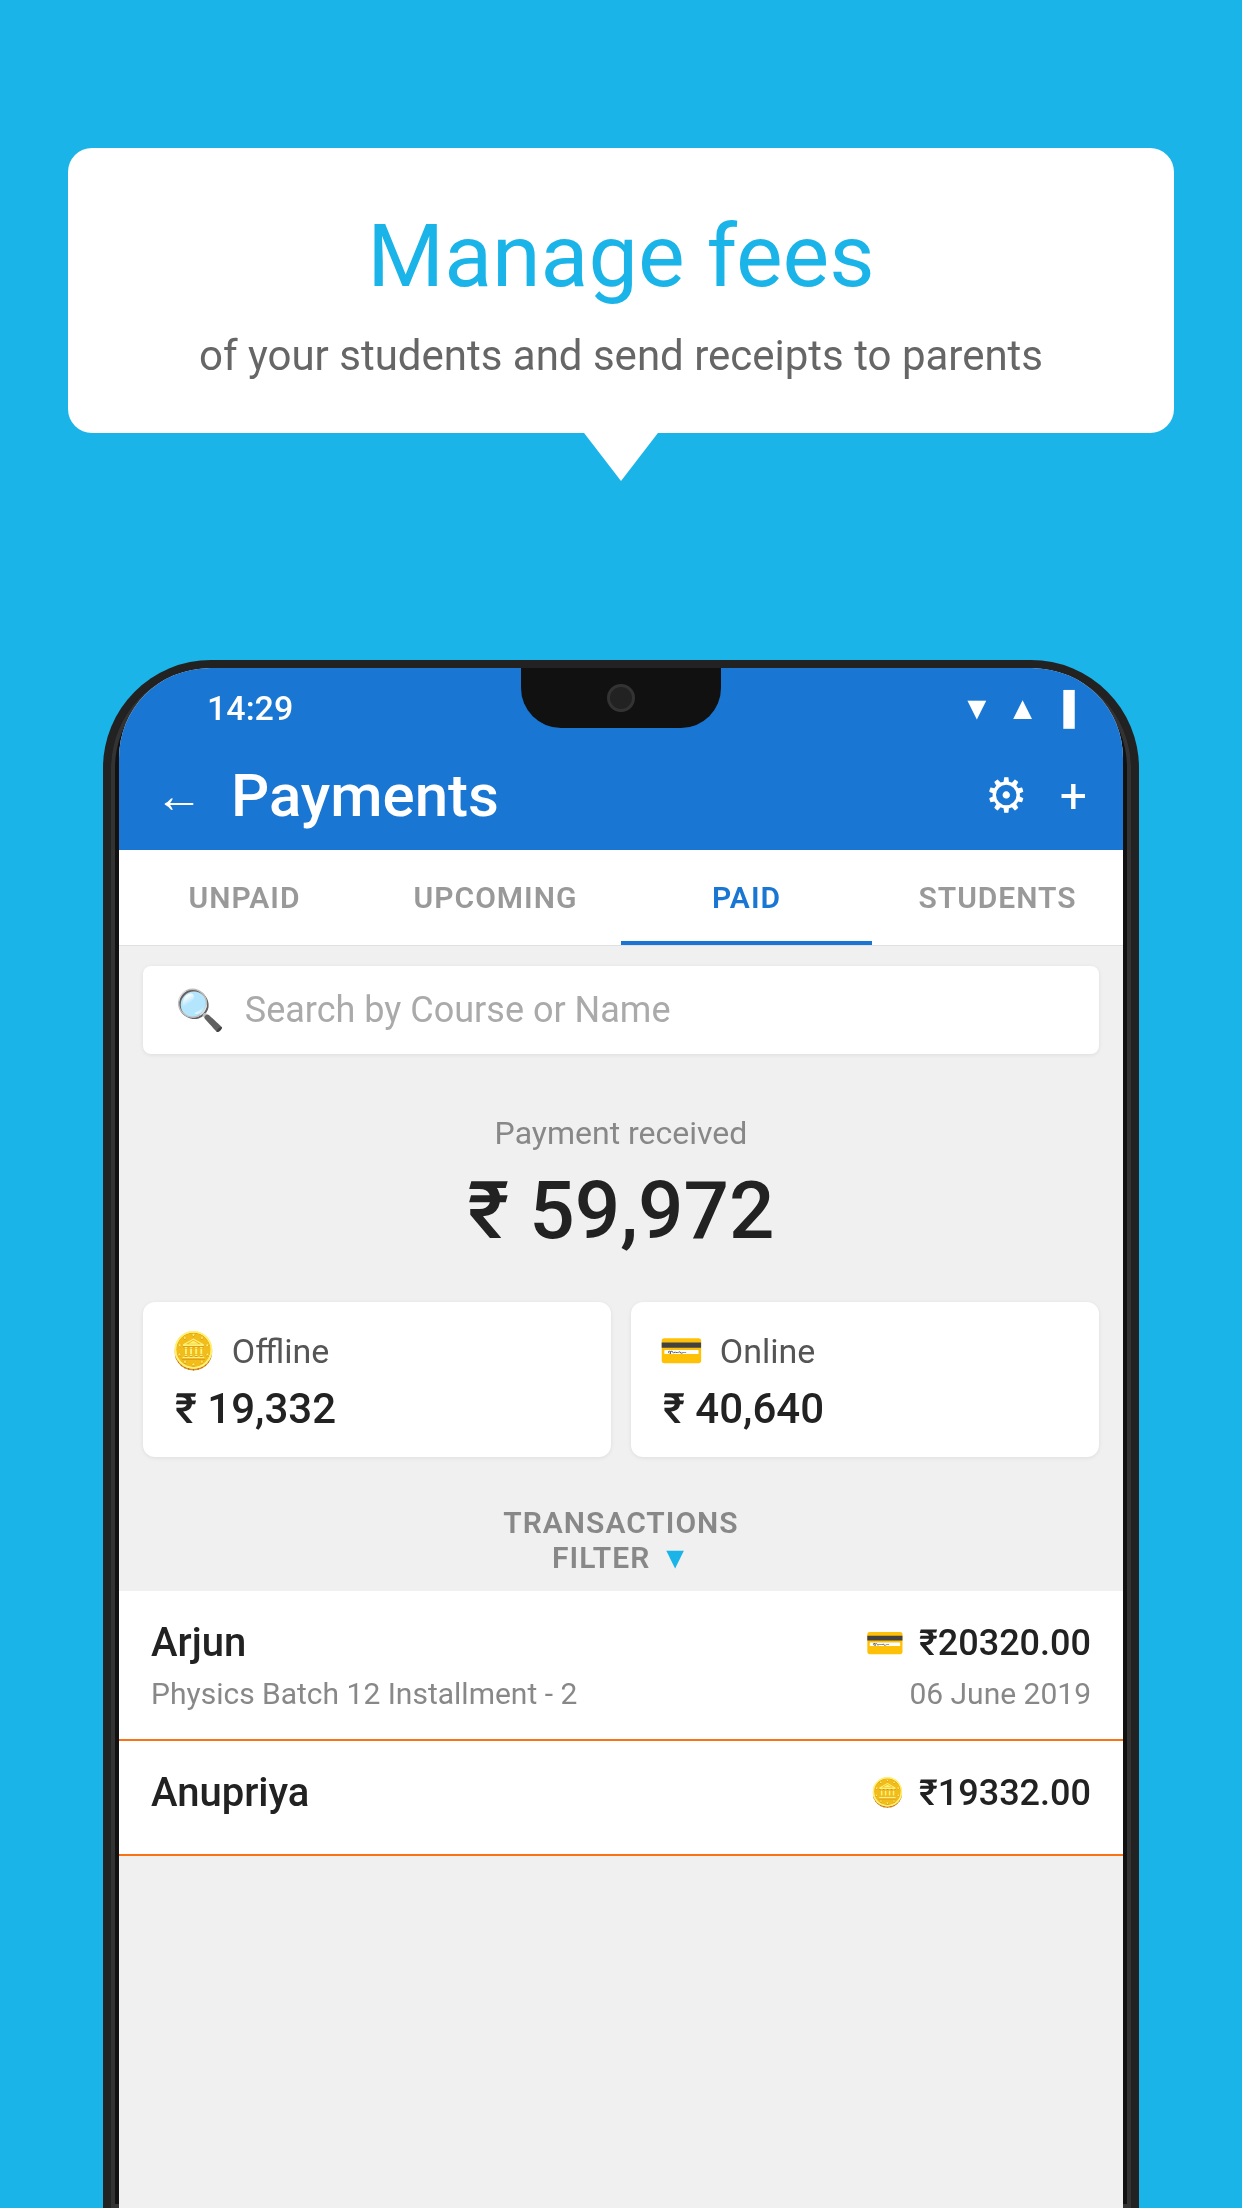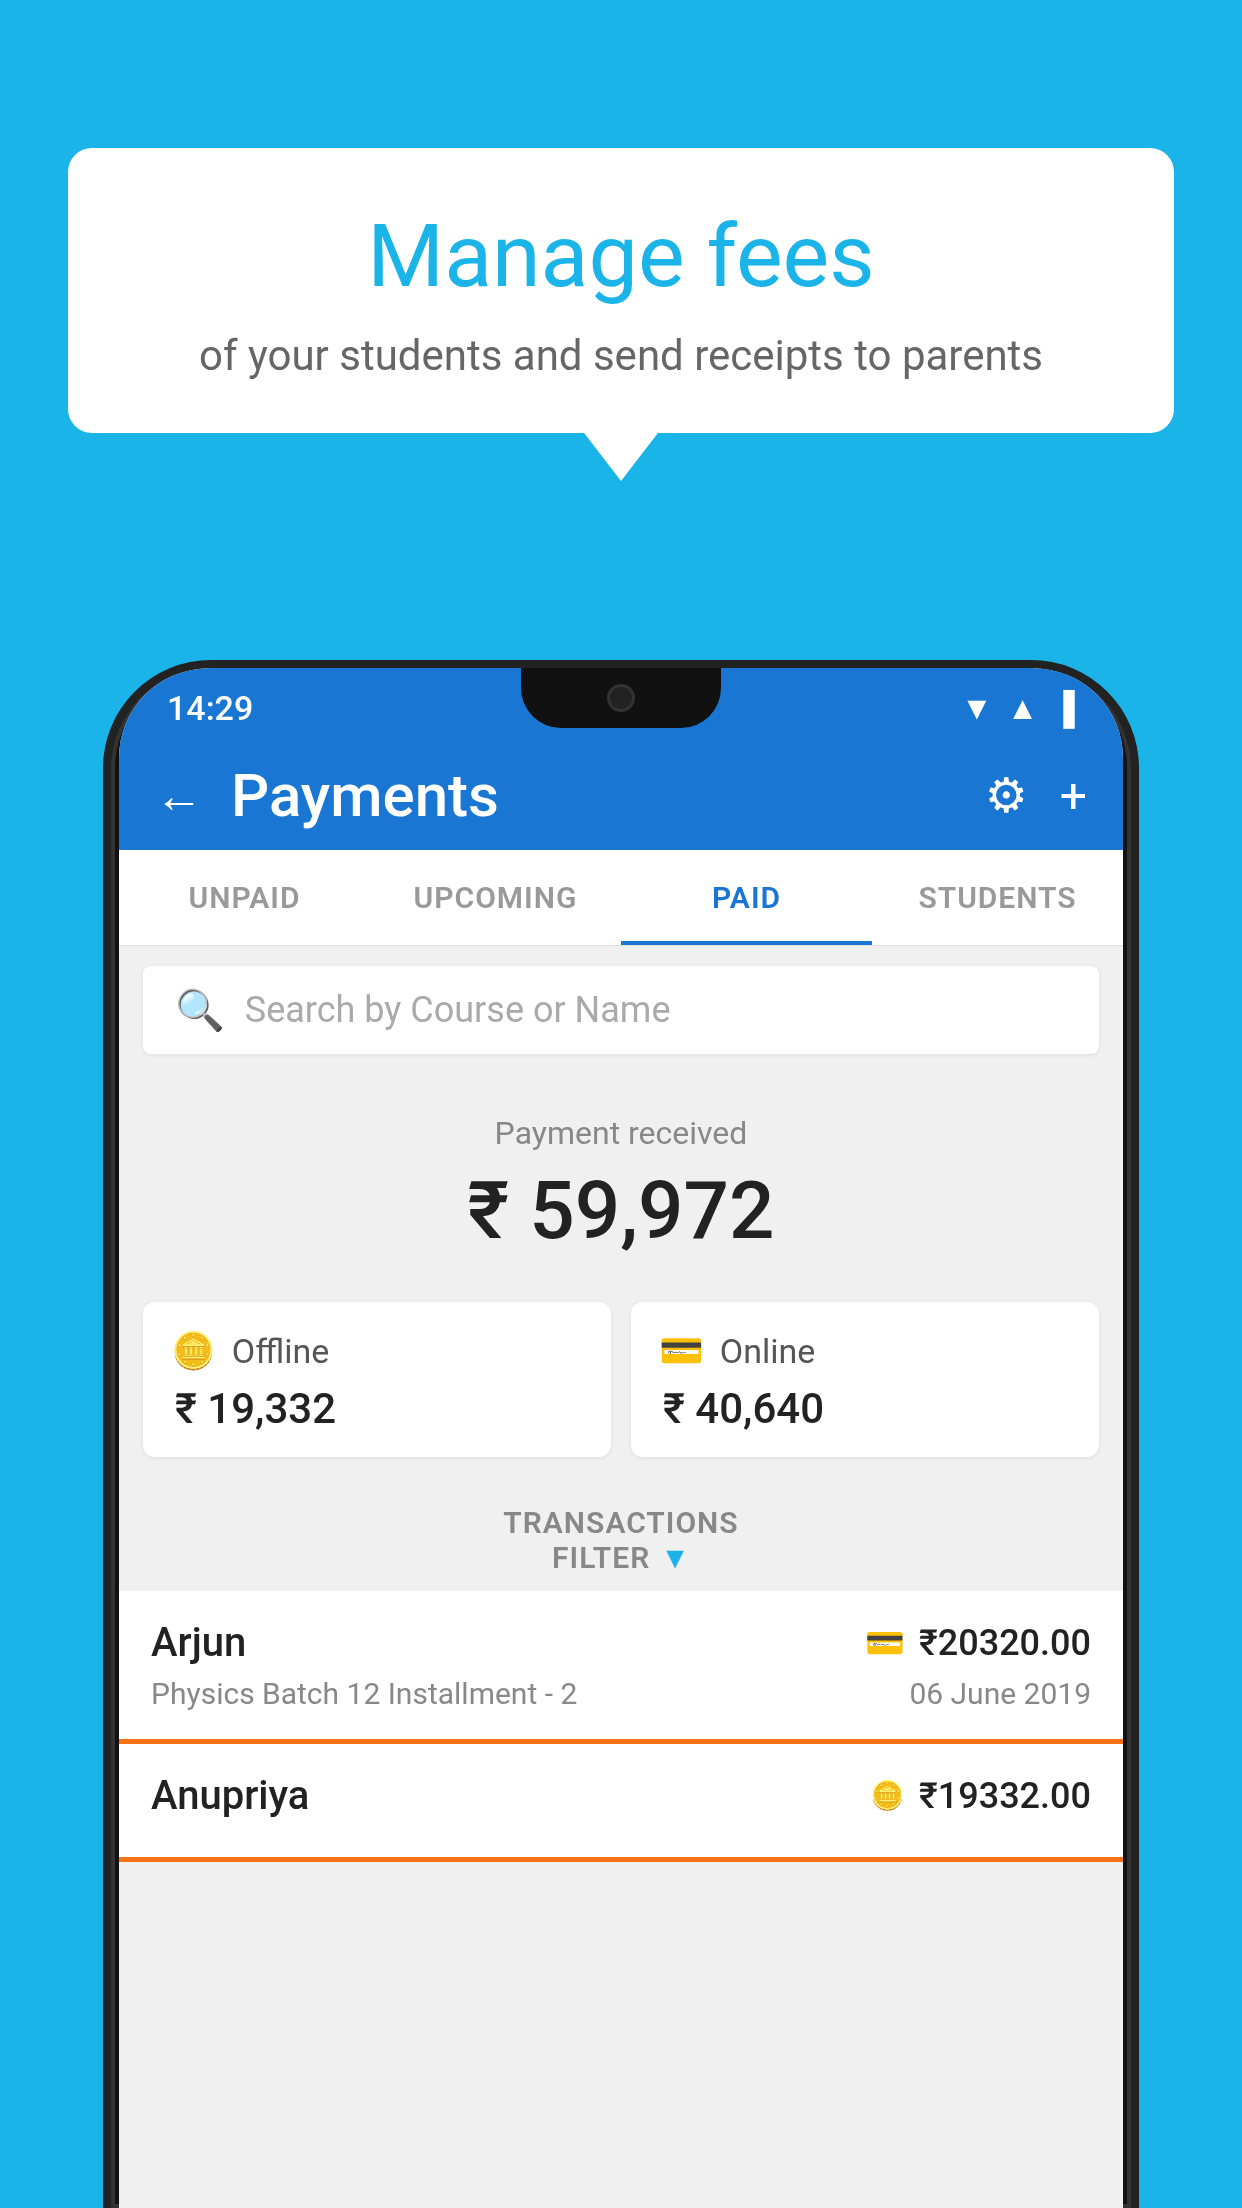--- a/index.html
+++ b/index.html
@@ -107,20 +107,21 @@
       display: flex;
       align-items: center;
       justify-content: space-between;
       padding: 0 48px;
       padding-top: 8px;
     }
     .status-time {
       color: white;
       font-size: 34px;
       font-weight: 500;
+      margin-left: 40px;
     }
     .status-icons {
       display: flex;
       align-items: center;
       gap: 14px;
     }
     .wifi-icon, .signal-icon, .battery-icon {
       color: white;
       font-size: 32px;
     }
@@ -296,21 +297,21 @@
     }
     .filter-icon {
       color: #1ab4e8;
       font-size: 30px;
     }
 
     
     .transaction-row {
       background: white;
       padding: 28px 32px;
-      border-bottom: 5px solid #f97316;
+      border-bottom: 2px solid #f97316;
     }
     .transaction-top {
       display: flex;
       align-items: center;
       justify-content: space-between;
       margin-bottom: 10px;
     }
     .transaction-name {
       font-size: 40px;
       font-weight: 500;

